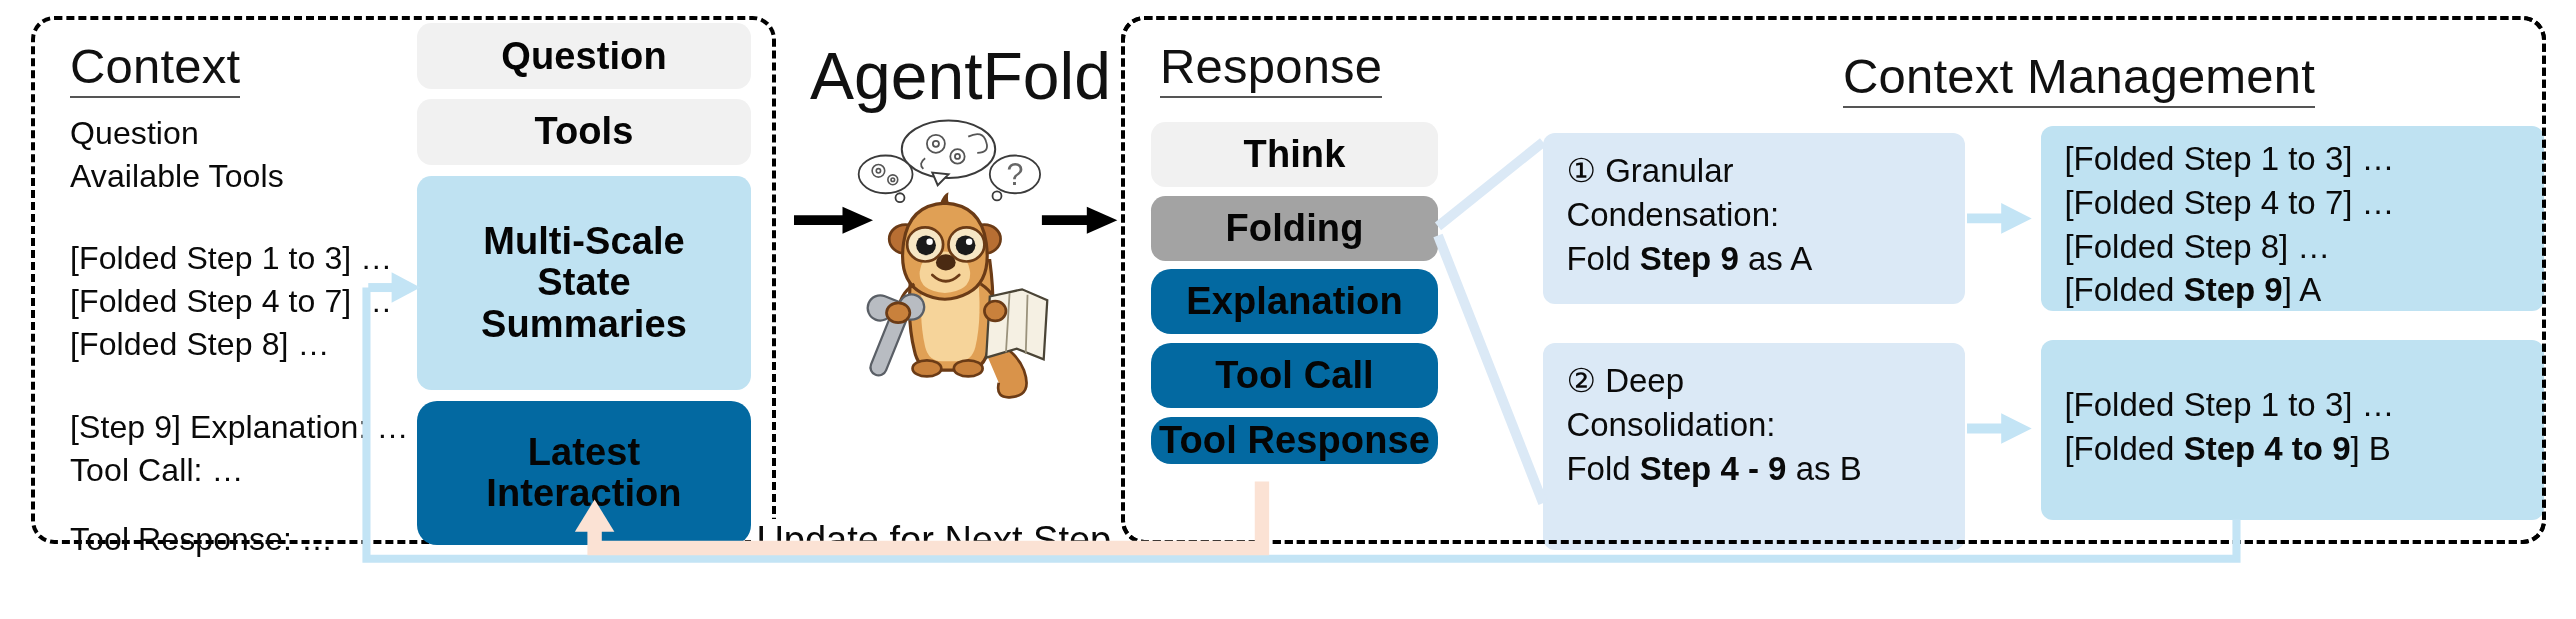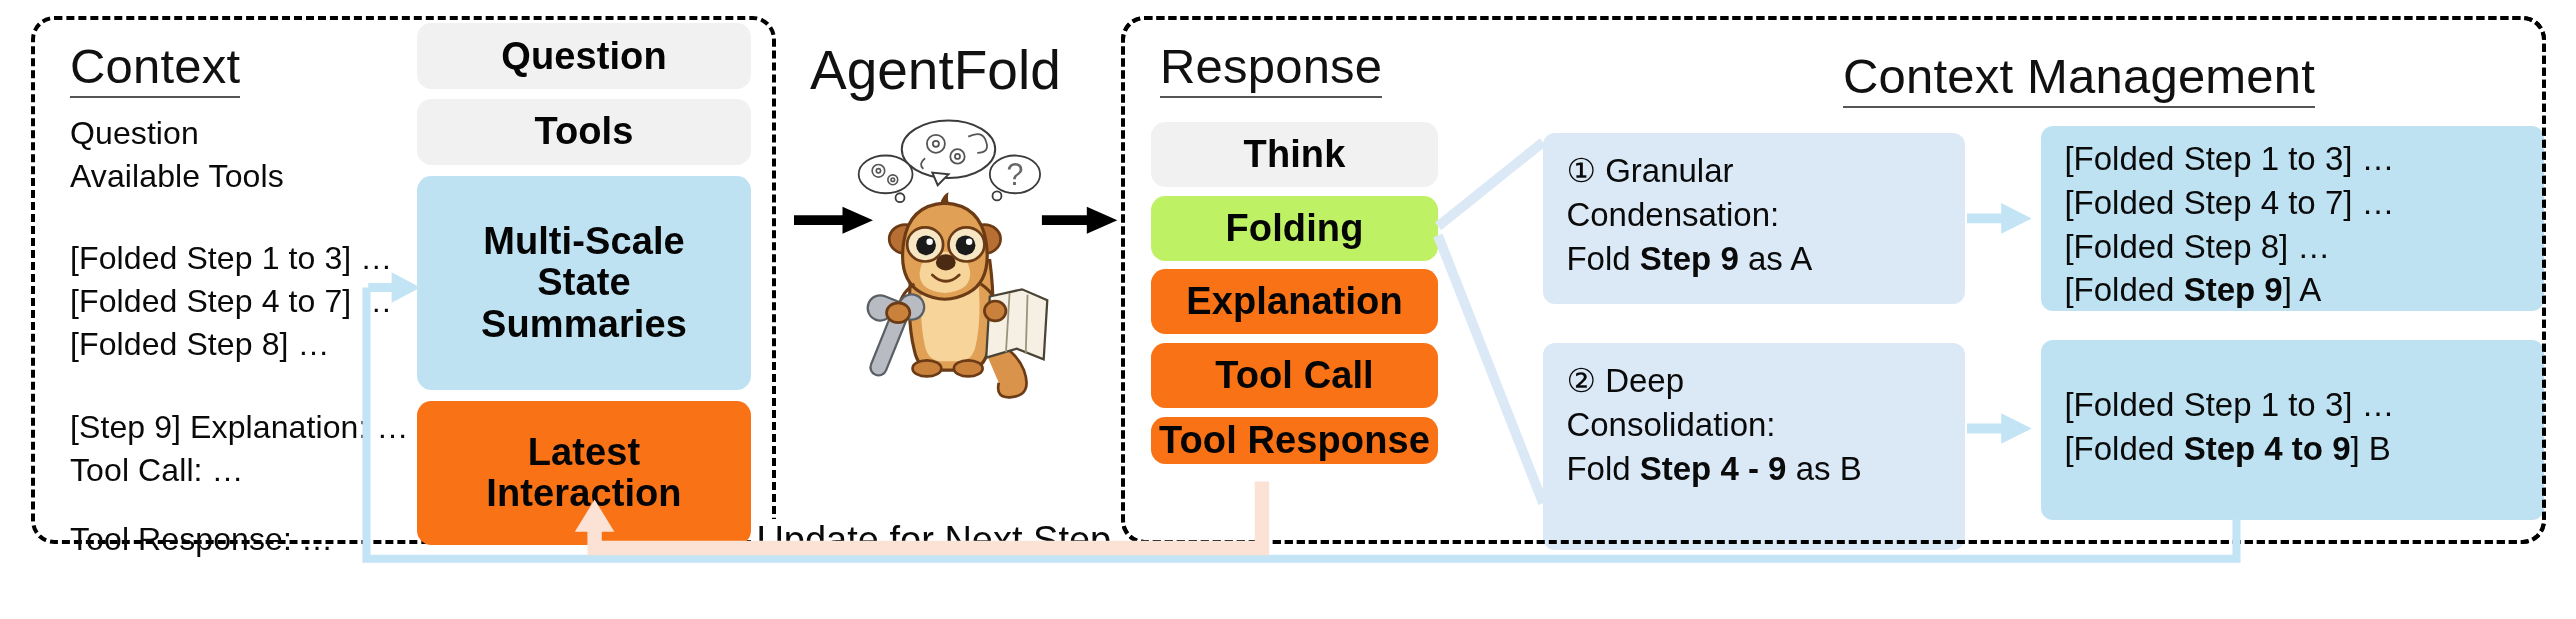--- a/index.html
+++ b/index.html
@@ -7,31 +7,31 @@
   #stage{position:relative;width:2576px;height:620px;background:#fff;}
 
   .panel{position:absolute;border:4.5px dashed #000;border-radius:23.4px;box-sizing:border-box;background:transparent;}
 
   .title{position:absolute;font-size:49px;color:#111;white-space:nowrap;letter-spacing:0.2px;}
   .title .rule{display:block;height:2.7px;background:#555;margin-top:1.8px;width:100%;}
 
   .chip{position:absolute;border-radius:14.4px;box-sizing:border-box;display:flex;align-items:center;justify-content:center;text-align:center;font-size:38px;color:#050505;font-weight:600;line-height:1.08;letter-spacing:0.1px;}
   .chip.grey{background:#f1f1f1;}
   .chip.blue{background:#bfe2f2;}
-  .chip.lightblue{background:#bef264;}
-  .chip.peach{background:#f97316;}
+  .chip.lightblue{background:#a3a3a3;}
+  .chip.peach{background:#0369a1;border-radius:20px;}
 
   .ctxline{position:absolute;font-size:32px;color:#0a0a0a;white-space:nowrap;letter-spacing:0.1px;}
 
   .cmbox{position:absolute;border-radius:12px;box-sizing:border-box;padding:16px 23.4px;font-size:33px;line-height:1.33;color:#0a0a0a;}
   .cmbox.left{background:#dbe9f6;}
   .cmbox.right{background:#bfe2f2;}
   .cmbox b{font-weight:800;}
 
-  .brandtitle{position:absolute;font-size:55px;color:#111;white-space:nowrap;}
+  .brandtitle{position:absolute;font-size:66px;color:#111;white-space:nowrap;}
 
   svg.lay{position:absolute;left:0;top:0;width:2576px;height:620px;pointer-events:none;}
   .cmrow{display:block;white-space:nowrap;}
 </style>
 </head>
 <body>
 
 <div id="stage">
 
   <div class="panel" style="left:30.5px;top:16px;width:745px;height:528px;"></div>

